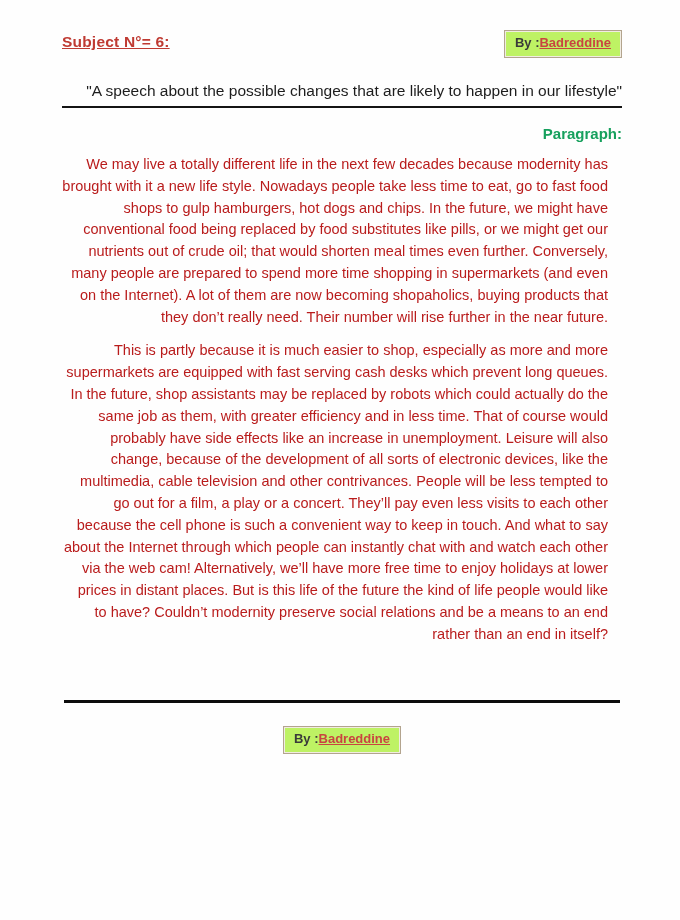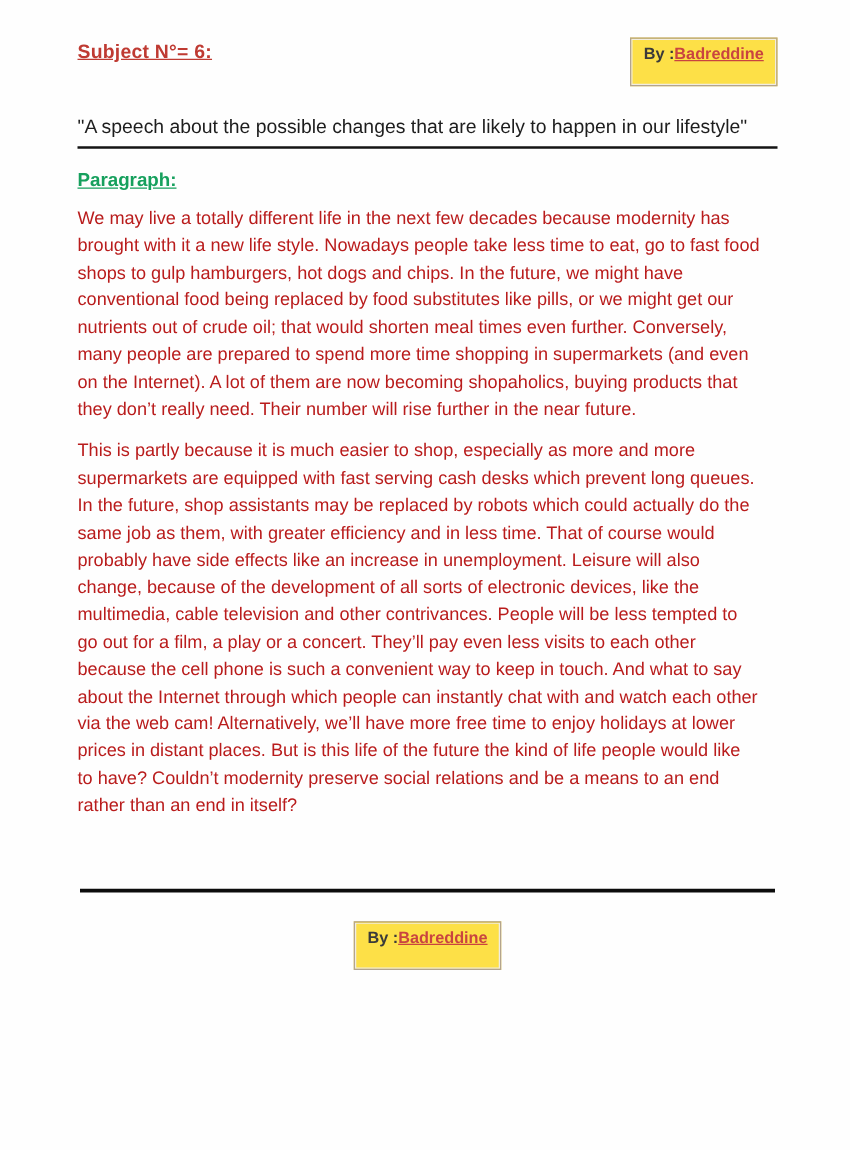--- a/index.html
+++ b/index.html
@@ -11,38 +11,39 @@
     position: relative;
     width: 680px;
     height: 920px;
     margin: 0 auto;
     background: #fefefe;
     font-family: "Liberation Sans", sans-serif;
     color: #1f1f1f;
     box-sizing: border-box;
     padding: 30px 58px 0 62px;
     overflow: hidden;
+    text-align: right;
   }
   .header-row {
     display: flex;
     justify-content: space-between;
     align-items: flex-start;
   }
   .subject {
     margin: 3px 0 0 0;
     font-size: 15.5px;
     font-weight: bold;
     color: #bf3a32;
     text-decoration: underline;
     letter-spacing: 0.2px;
   }
   .badge {
     border: 1px solid #b3a48e;
-    background: #fde047;
-    padding: 4px 10px 18px 10px;
+    background: #bef264;
+    padding: 4px 10px 7px 10px;
     font-size: 13px;
     font-weight: bold;
     color: #3a3a3a;
     white-space: nowrap;
     box-shadow: 0 0 0 1px #f1ece2 inset;
   }
   .badge .author {
     color: #c94440;
     text-decoration: underline;
     cursor: pointer;
@@ -57,21 +58,20 @@
     margin-top: 6px;
     border-top: 2.5px solid #141414;
     width: 100%;
   }
   .paragraph-label {
     margin: 17px 0 0 0;
     font-size: 15px;
     font-weight: bold;
     color: #16a express05d;
     color: #16a05d;
-    text-decoration: underline;
   }
   .body-text {
     margin: 12px 0 0 0;
     width: 546px;
     font-size: 14.5px;
     line-height: 21.8px;
     color: #b91c1c;
   }
   .body-text + .body-text {
     margin-top: 12px;

